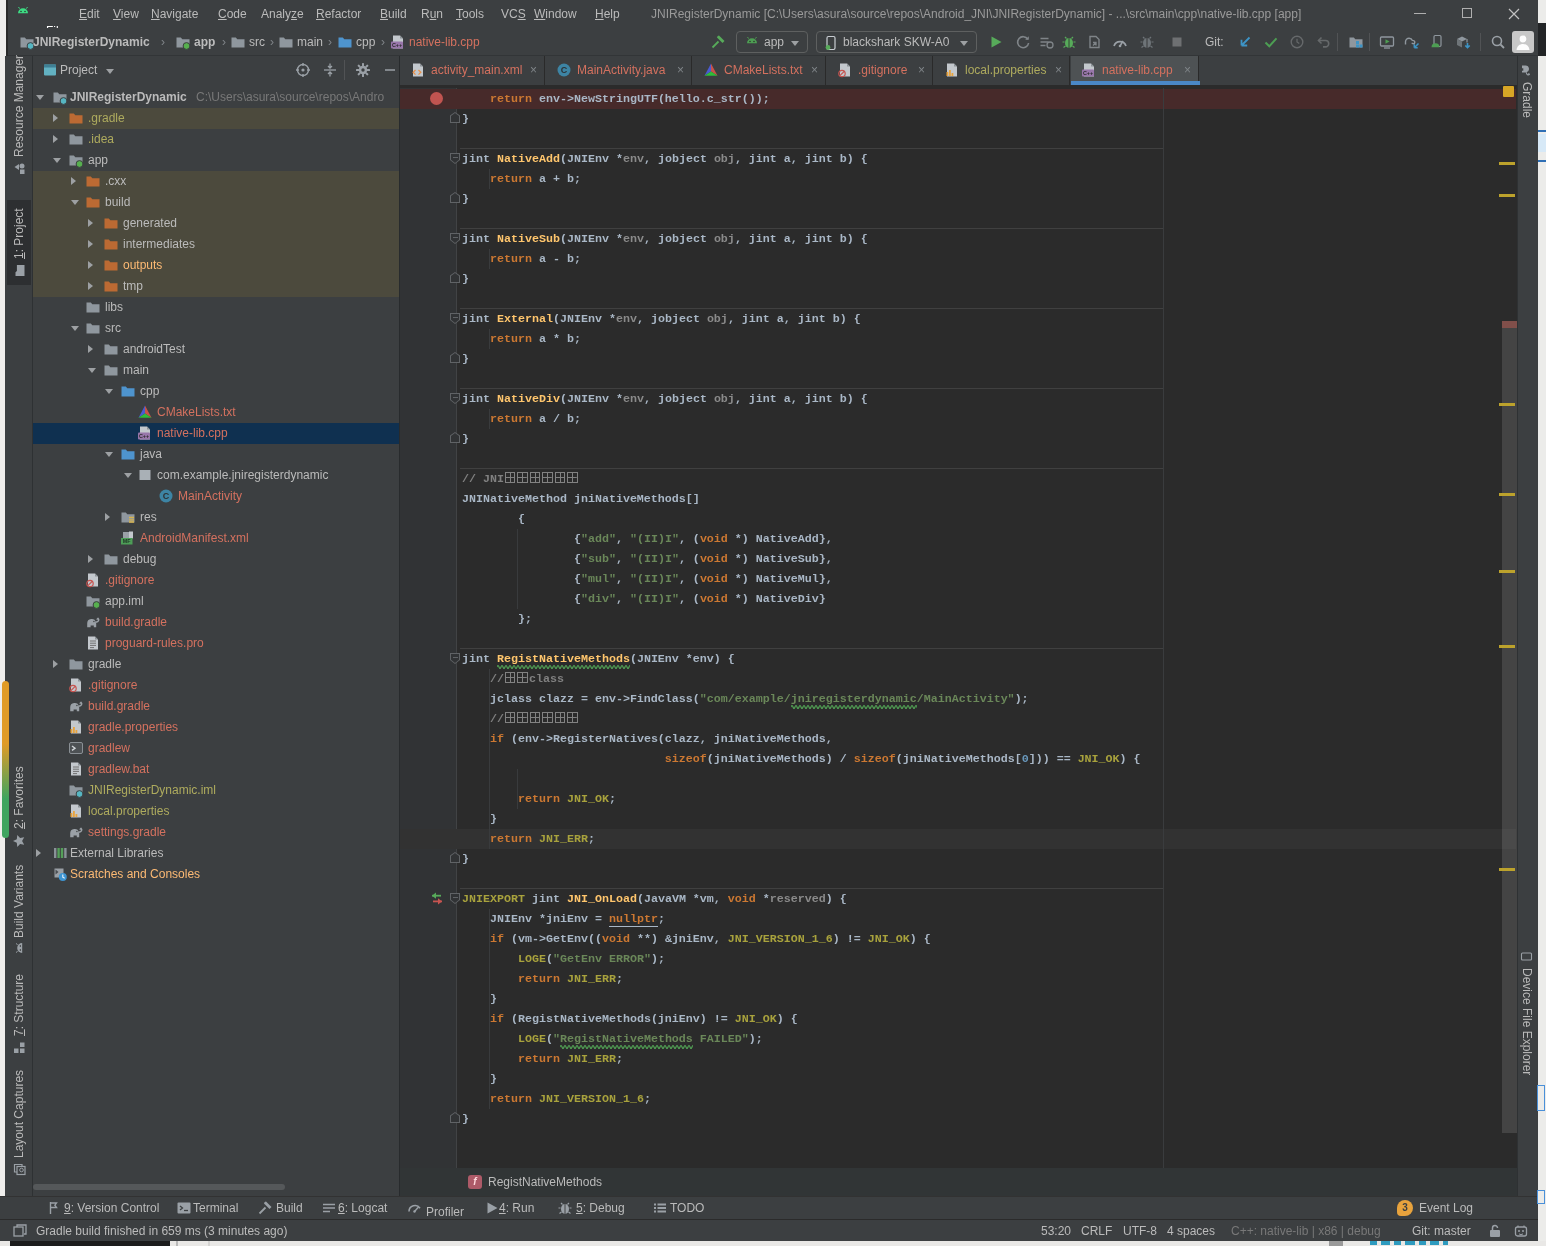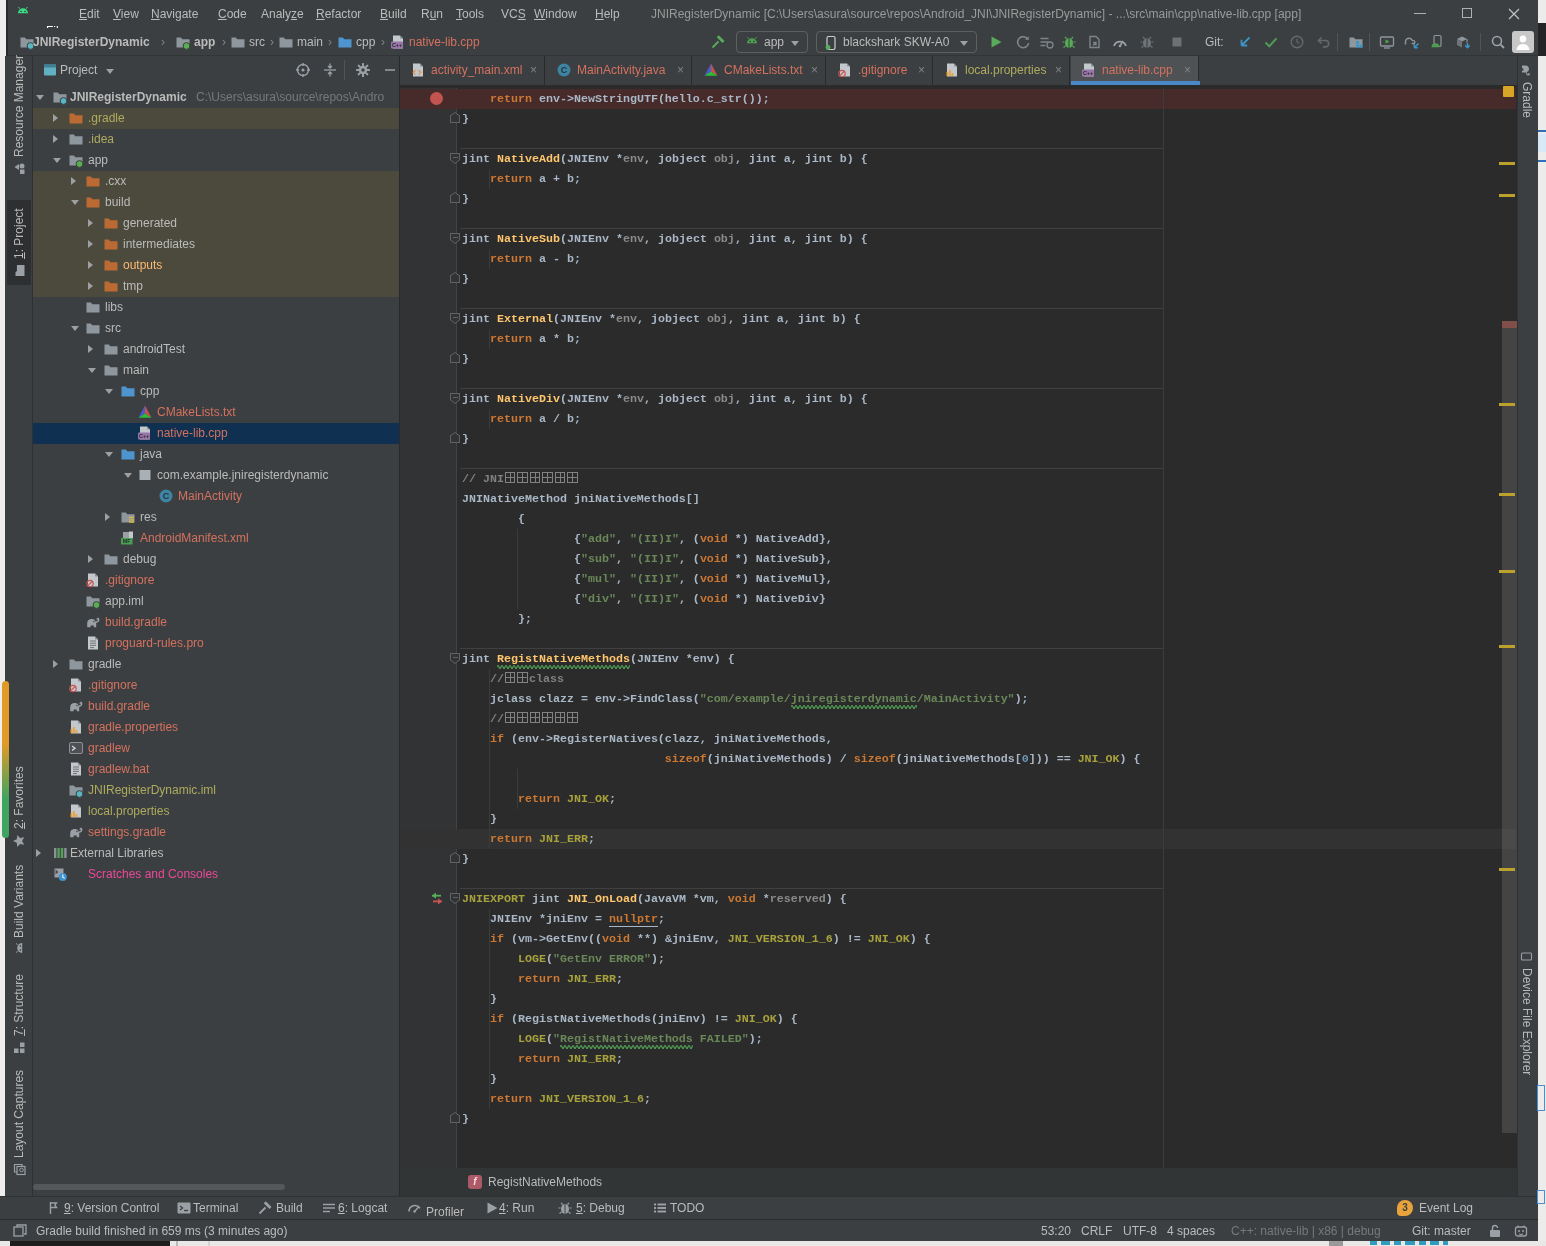--- a/index.html
+++ b/index.html
@@ -648,21 +648,21 @@
     </div>
     <div style="position:absolute;left:70px;top:846px;color:#bbbbbb;white-space:nowrap">External Libraries</div>
     <div style="position:absolute;left:52px;top:866px;width:16px;height:16px">
       <svg style="" width="16" height="16" viewBox="0 0 16 16">
         <path d="M2.5 2.5h9v9h-9z" fill="#9aa0a6"></path>
         <path d="M3.5 3.5l3 2.5-3 2.5z" fill="#4a4e52"></path>
         <circle cx="10.8" cy="11" r="4" fill="#3d94d1"></circle>
         <path d="M10.8 8.6v2.6l1.9 1.1" stroke="#eaf3fb" stroke-width="1.1" fill="none"></path>
       </svg>
     </div>
-    <div style="position:absolute;left:88px;top:867px;color:#ec4899;white-space:nowrap">Scratches and Consoles</div>
+    <div style="position:absolute;left:70px;top:867px;color:#fdba74;white-space:nowrap">Scratches and Consoles</div>
   </div>
 <div class="abs" style="left:33px;top:1184px;width:252px;height:6px;border-radius:3px;background:#55585a"></div>
 <div class="abs" style="left:400px;top:56px;width:1117px;height:29px;background:#3c3f41">
     <div style="position:absolute;left:0px;top:0;width:145px;height:29px;background:transparent;border-right:1px solid #2a2a2a">
       <div style="position:absolute;left:10px;top:6px;width:16px;height:16px">
         <svg style="" width="16" height="16" viewBox="0 0 16 16">
           <path d="M3 1.5h7l3 3v10H3z" fill="#c3c8cd"></path>
           <path d="M10 1.5l3 3h-3z" fill="#8d9398"></path>
           <path d="M5.5 8l-2.3 2.3L5.5 12.6M8.5 8l2.3 2.3-2.3 2.3" fill="none" stroke="#e8914a" stroke-width="1.3"></path>
         </svg>

